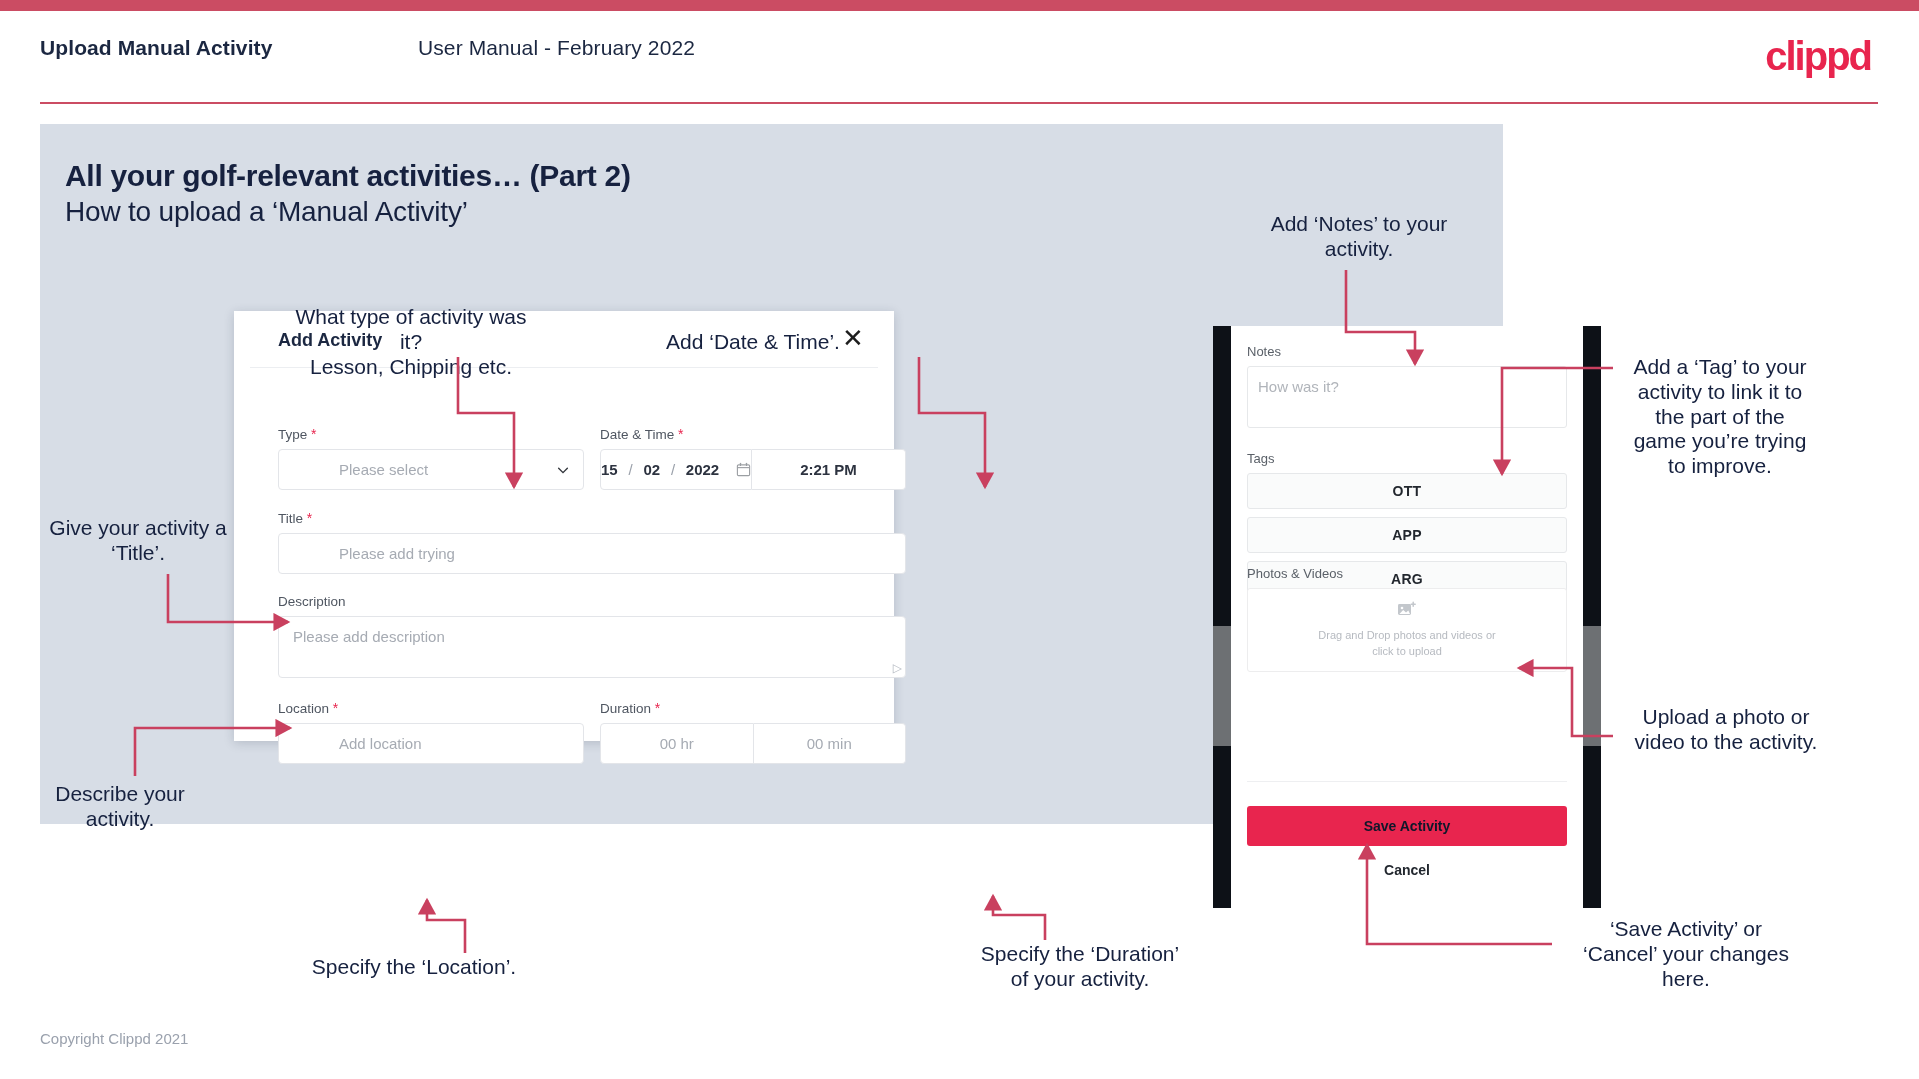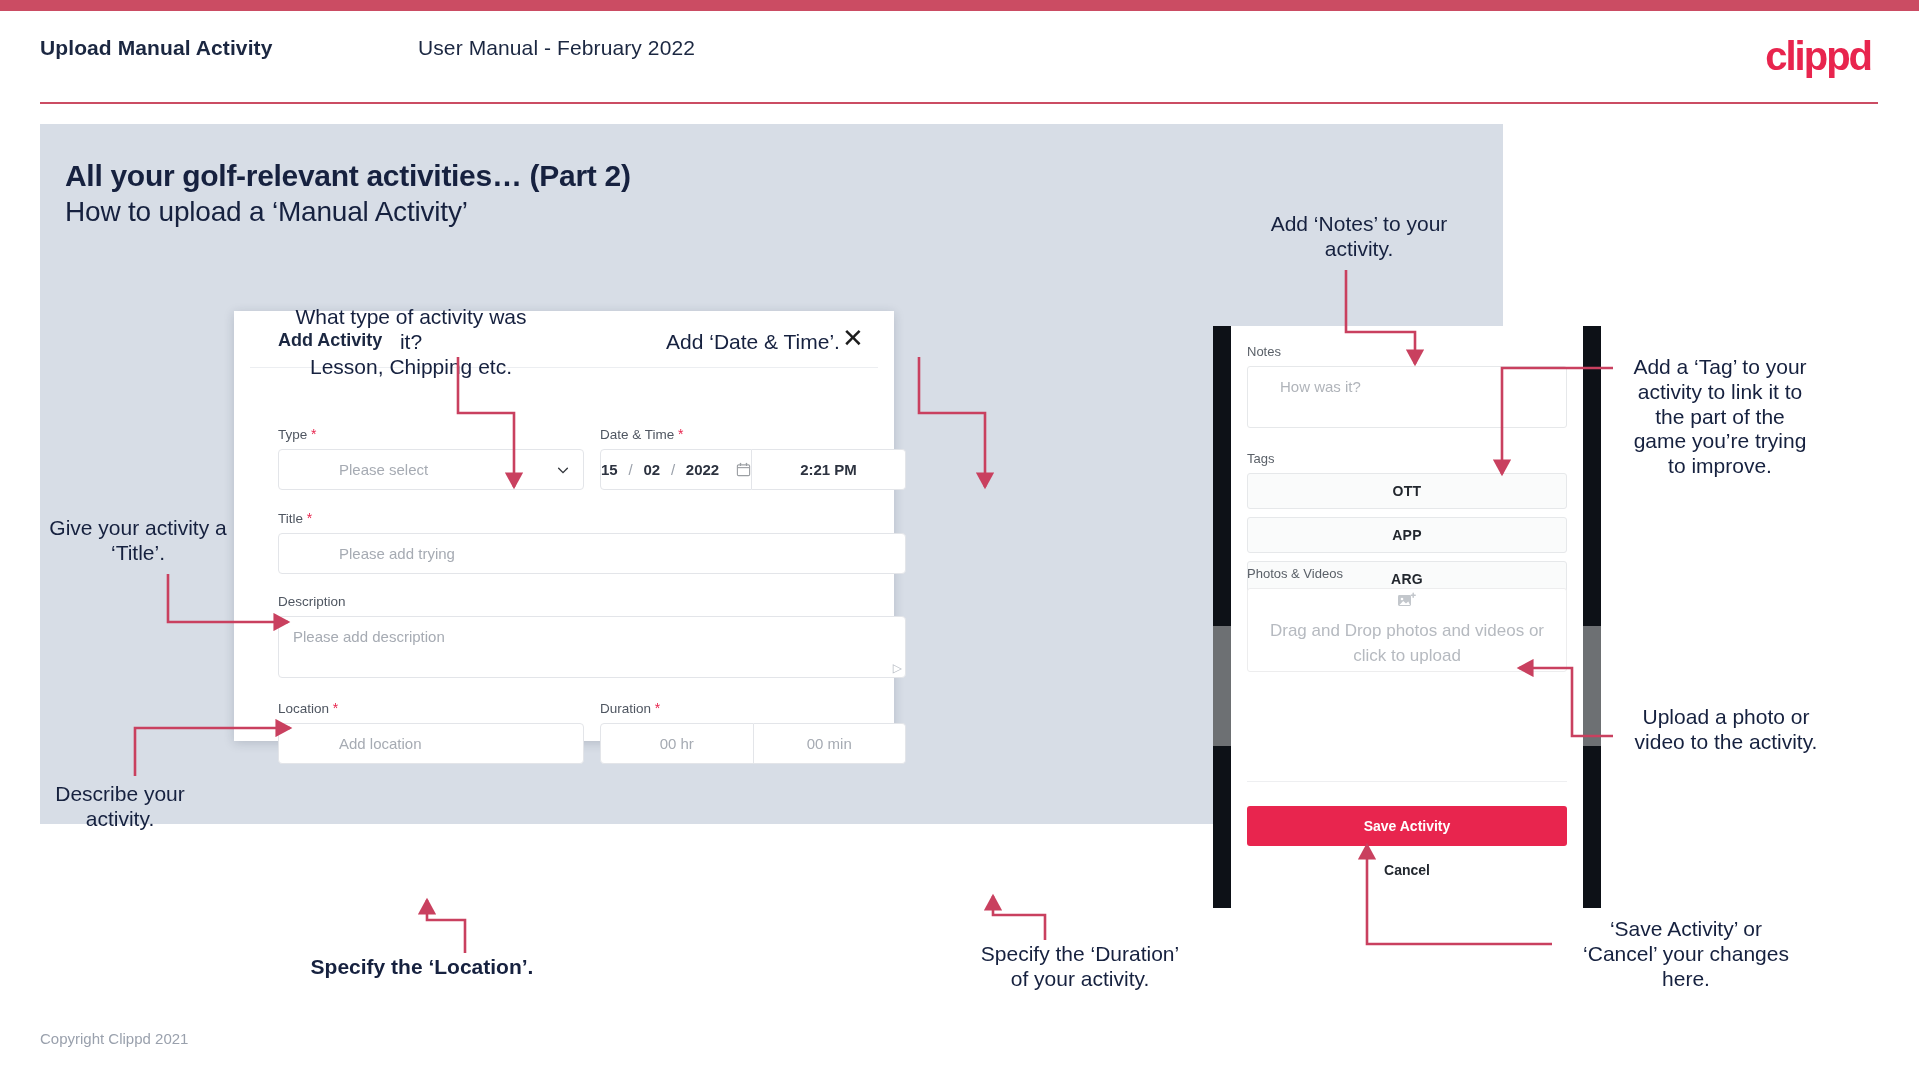--- a/index.html
+++ b/index.html
@@ -149,39 +149,39 @@
   .bezel-l .grey, .bezel-r .grey {
     position:absolute; left:0; width:18px; background:#6d7073;
   }
   .screen {
     position:absolute; left:18px; top:0; width:352px; height:582px;
     background:#ffffff; overflow:hidden;
   }
   .p-label { font-size:13px; color:#5a6068; margin-bottom:7px; }
   .notes-box {
     width:320px; height:62px; border:1px solid #e6e8ea; border-radius:3px;
-    font-size:15px; color:#b0b4ba; padding:11px 0 0 32px; background:#fff;
+    font-size:15px; color:#b0b4ba; padding:11px 0 0 10px; background:#fff;
   }
   .tag-grid { display:grid; grid-template-columns:1fr; gap:8px; width:320px; }
   .tag-btn {
     height:36px; border:1px solid #e6e8ea; border-radius:3px; background:#fafbfb;
     display:flex; align-items:center; justify-content:center;
     font-size:14px; font-weight:700; color:#22272e; letter-spacing:.3px;
   }
   .drop-zone {
     width:320px; height:84px; border:1px solid #ededee; border-radius:3px;
     display:flex; flex-direction:column; align-items:center; justify-content:center;
     background:#fff;
   }
-  .drop-text { font-size:17px; color:#b6bac0; line-height:1.5; text-align:center; }
+  .drop-text { font-size:11px; color:#b6bac0; line-height:1.5; text-align:center; }
   .p-divider { width:320px; height:1px; background:#eeeff1; }
   .save-btn {
     width:320px; height:40px; background:#e8254e; border-radius:3px;
     display:flex; align-items:center; justify-content:center;
-    color:#ffffff; font-size:14px; font-weight:700; cursor:pointer;
+    color:#0f172a; font-size:14px; font-weight:700; cursor:pointer;
   }
   .cancel-btn {
     width:320px; text-align:center; font-size:14px; font-weight:700; color:#22272e;
     cursor:pointer;
   }
 </style>
 </head>
 <body>
 
 <div class="page">
@@ -343,21 +343,21 @@
 Lesson, Chipping etc.</div>
 
   <div class="anno" style="left:648px; top:330px; width:210px; white-space:pre-line;">Add ‘Date &amp; Time’.</div>
 
   <div class="anno" style="left:40px; top:516px; width:196px; white-space:pre-line;">Give your activity a
 ‘Title’.</div>
 
   <div class="anno" style="left:40px; top:782px; width:160px; white-space:pre-line;">Describe your
 activity.</div>
 
-  <div class="anno" style="left:302px; top:955px; width:240px; white-space:pre-line;font-weight:bold;">Specify the ‘Location’.</div>
+  <div class="anno" style="left:294px; top:955px; width:240px; white-space:pre-line;">Specify the ‘Location’.</div>
 
   <div class="anno" style="left:960px; top:942px; width:240px; white-space:pre-line;">Specify the ‘Duration’
 of your activity.</div>
 
   <div class="anno" style="left:1255px; top:212px; width:208px; white-space:pre-line;">Add ‘Notes’ to your
 activity.</div>
 
   <div class="anno" style="left:1615px; top:355px; width:210px; white-space:pre-line;">Add a ‘Tag’ to your
 activity to link it to
 the part of the

